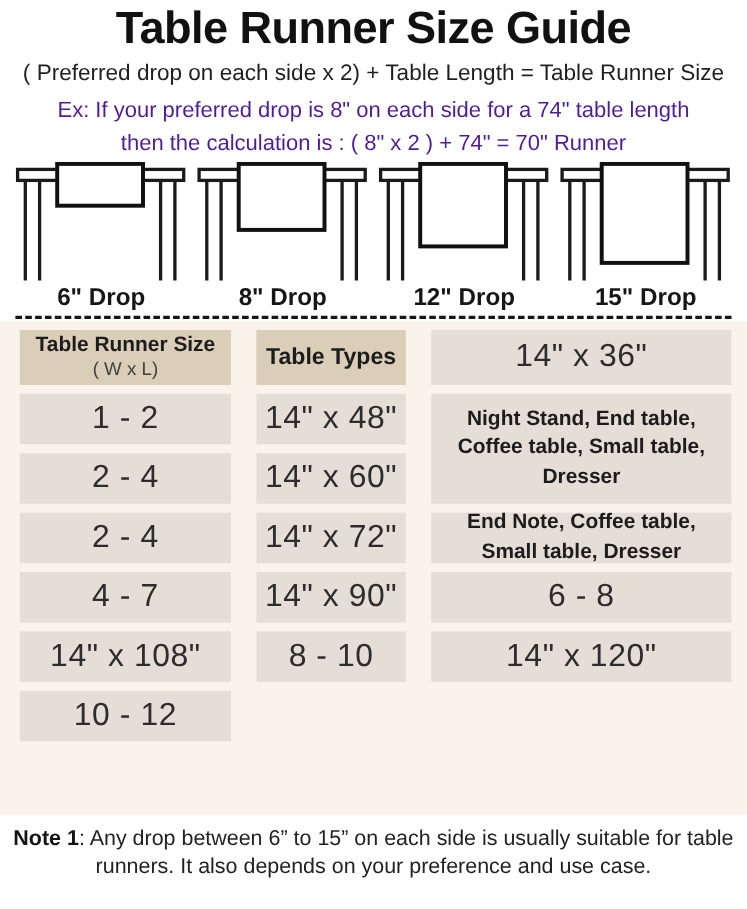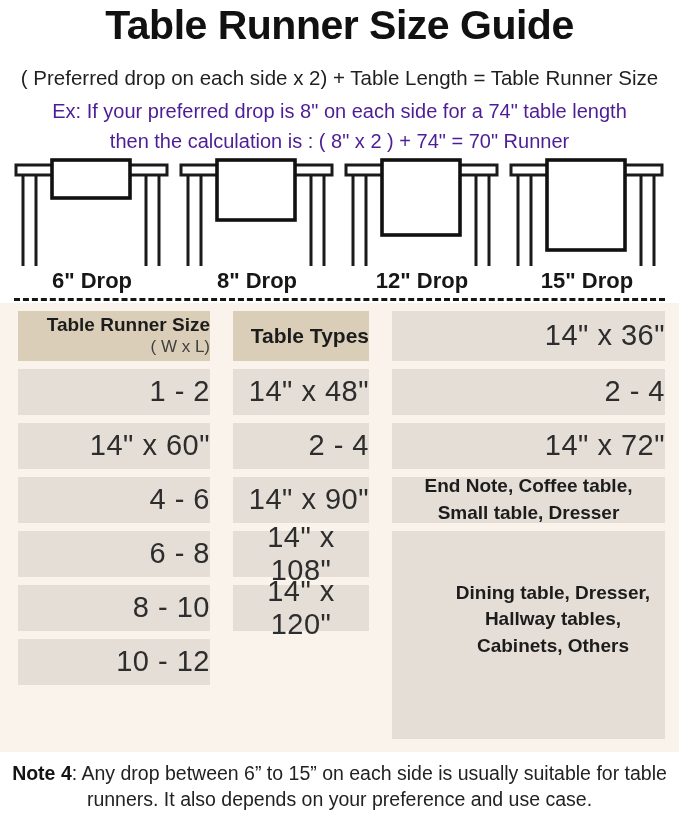--- a/index.html
+++ b/index.html
@@ -9,21 +9,21 @@
     background: #ffffff;
     font-family: "Liberation Sans", sans-serif;
     color: #1d1d1d;
     overflow: hidden;
   }
 
   
   .hdr { text-align: center; padding-top: 3px; }
   .hdr h1 {
     font-size: 41px; font-weight: 700; letter-spacing: -0.5px;
-    line-height: 1.12; margin-bottom: 16px; color: #111;
+    line-height: 1.12; margin-bottom: 5px; color: #111;
   }
   .formula { font-size: 20.5px; line-height: 1.25; margin-bottom: 5px; color: #1f1f1f; }
   .example { font-size: 20px; line-height: 1.5; color: #4c1d95; }
 
   
   .figs {
     display: flex; justify-content: space-between;
     padding: 0 12px; margin-top: 2px;
   }
   .fig { width: 160px; text-align: center; }
@@ -44,21 +44,21 @@
   }
   .grid {
     display: grid;
     grid-template-columns: 192px 136px 1fr;
     grid-template-rows: 50px repeat(7, 46px);
     column-gap: 23px;
     row-gap: 8px;
   }
   .cell {
     display: flex; flex-direction: column;
-    align-items: flex-end; justify-content: center;
+    align-items: center; justify-content: center;
     text-align: center;
   }
   .hcell { background: #dbceb8; }
   .dcell { background: #e5ded7; }
   .h-main { font-size: 19px; font-weight: 700; color: #1c1c1c; line-height: 1.2; }
   .h-sub  { font-size: 17px; font-weight: 400; color: #404040; line-height: 1.2; }
   .h-big  { font-size: 21px; font-weight: 700; color: #1c1c1c; }
   .val    { font-size: 29px; font-weight: 400; color: #2d2d2d; letter-spacing: 0.5px; }
   .types  { font-size: 19px; font-weight: 700; color: #1c1c1c; line-height: 1.38; padding: 4px 12px; }
   .span-2 { grid-row: 2 / span 2; grid-column: 3; }
@@ -134,43 +134,41 @@
     <div class="grid">
 
       <div class="cell hcell">
         <span class="h-main">Table Runner Size</span>
         <span class="h-sub">( W x L)</span>
       </div>
       <div class="cell hcell h-big">Table Types</div>
 
       <div class="cell dcell val">14" x 36"</div>
       <div class="cell dcell val">1 - 2</div>
+      <div class="cell dcell types span-2">Night Stand, End table, Coffee table, Small table, Dresser</div>
 
       <div class="cell dcell val">14" x 48"</div>
       <div class="cell dcell val">2 - 4</div>
 
       <div class="cell dcell val">14" x 60"</div>
       <div class="cell dcell val">2 - 4</div>
       <div class="cell dcell types span-1">End Note, Coffee table, Small table, Dresser</div>
 
       <div class="cell dcell val">14" x 72"</div>
-      <div class="cell dcell val">4 - 6</div>
-      <div class="cell dcell types span-4 pad-bottom">
-        <span class="types-narrow">Dining table, Dresser, Hallway tables, Cabinets, Others</span>
-      </div>
+      <div class="cell dcell val">4 - 7</div>
 
       <div class="cell dcell val">14" x 90"</div>
       <div class="cell dcell val">6 - 8</div>
 
       <div class="cell dcell val">14" x 108"</div>
       <div class="cell dcell val">8 - 10</div>
 
       <div class="cell dcell val">14" x 120"</div>
       <div class="cell dcell val">10 - 12</div>
 
     </div>
   </div>
 
   <div class="notes">
-    <div class="note"><b>Note 4</b><span>: Any drop between 6” to 15” on each side is usually suitable for table runners. It also depends on your preference and use case.</span></div>
+    <div class="note"><b>Note 1</b><span>: Any drop between 6” to 15” on each side is usually suitable for table runners. It also depends on your preference and use case.</span></div>
   </div>
 
 </div>
 
 </body></html>

